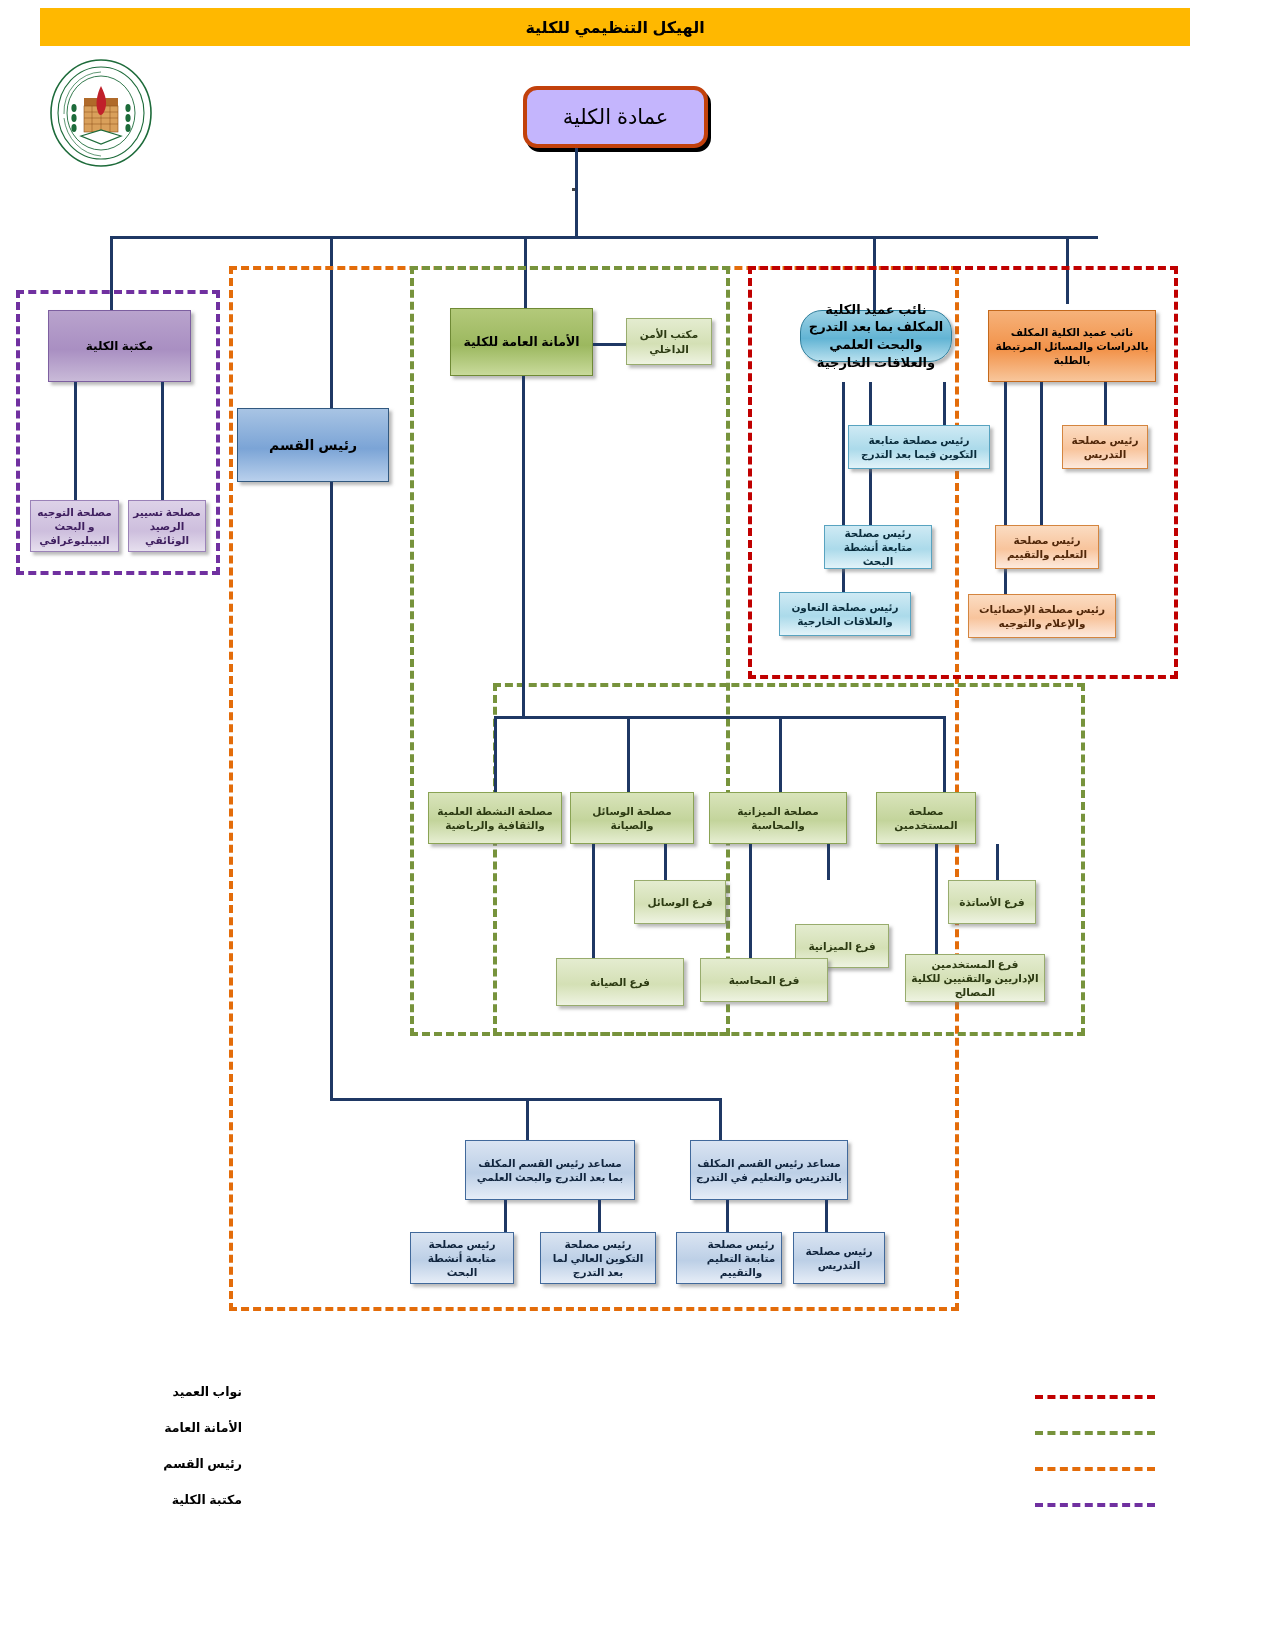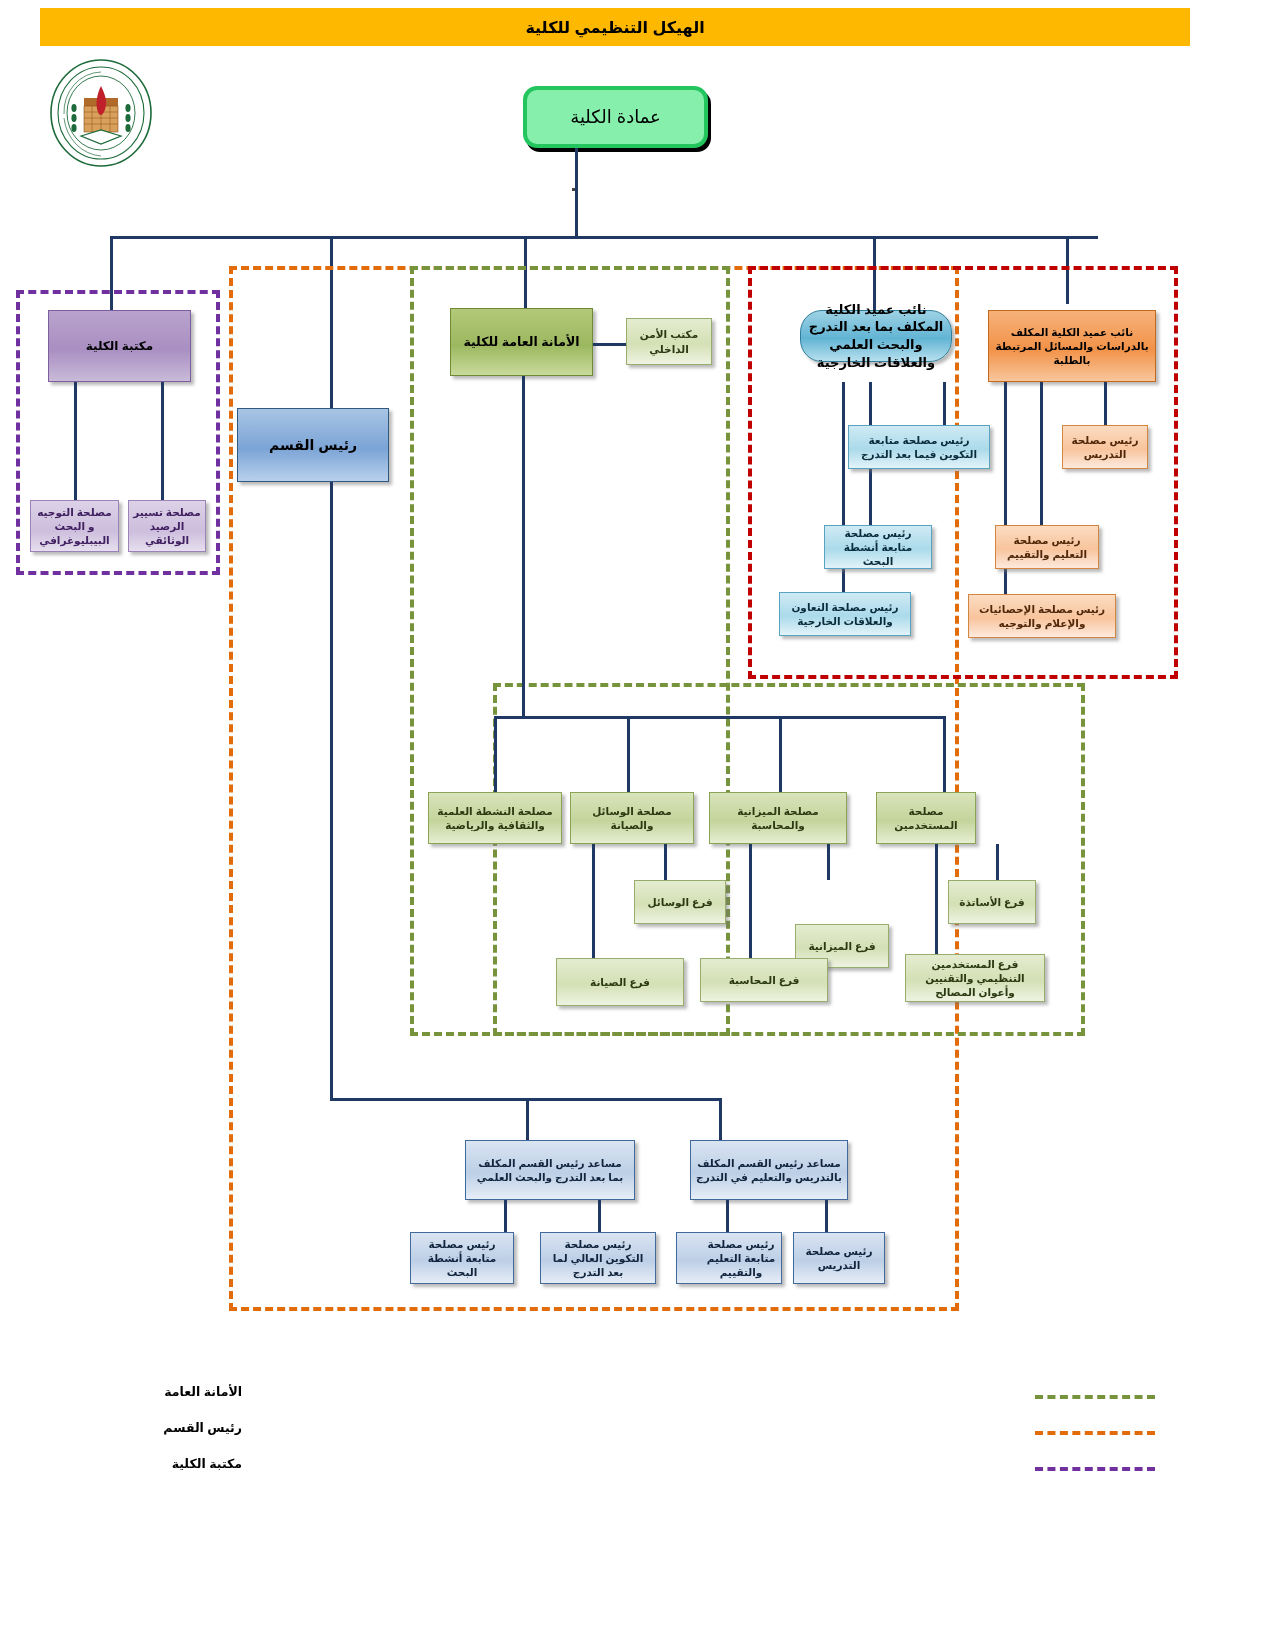--- a/index.html
+++ b/index.html
@@ -21,23 +21,23 @@
     color:#000; font-weight:bold; font-size:16px; letter-spacing:.5px;
   }
   .logo{
     position:absolute; left:44px; top:56px; width:115px; height:115px;
   }
   .logo svg{ display:block; }
 
   
   .dean-box{
     position:absolute; left:523px; top:86px; width:185px; height:62px;
-    background:#86efac; border:4px solid #22c55e; border-radius:14px;
+    background:#c4b5fd; border:4px solid #c2410c; border-radius:14px;
     display:flex; align-items:center; justify-content:center;
-    font-size:18px; color:#000; font-weight:normal;
+    font-size:21px; color:#000; font-weight:normal;
     box-shadow:3px 4px 0 0 #000;
   }
   .micro-dot{
     position:absolute; left:572px; top:188px; width:3px; height:3px; background:#444;
   }
 
   
   .box{
     position:absolute;
     display:flex; align-items:center; justify-content:center; text-align:center;
@@ -283,21 +283,21 @@
   <div class="box b-green-pale" style="left:700px; top:958px; width:128px; height:44px;">
     <span>فرع المحاسبة</span>
   </div>
 
   <div class="ln lnv" style="left:935px; top:844px; height:110px;"></div>
   <div class="ln lnv" style="left:996px; top:844px; height:36px;"></div>
   <div class="box b-green-pale" style="left:948px; top:880px; width:88px; height:44px;">
     <span>فرع الأساتذة</span>
   </div>
   <div class="box b-green-pale" style="left:905px; top:954px; width:140px; height:48px;">
-    <span>فرع المستخدمين التنظيمي والتقنيين وأعوان المصالح</span>
+    <span>فرع المستخدمين الإداريين والتقنيين للكلية المصالح</span>
   </div>
 
   <div class="frame f-red" style="left:748px; top:266px; width:430px; height:413px;"></div>
 
   <div class="box b-teal-main" style="left:800px; top:310px; width:152px; height:52px; font-size:13px;border-radius:22px;">
     <span>نائب عميد الكلية المكلف بما بعد التدرج والبحث العلمي والعلاقات الخارجية</span>
   </div>
   <div class="ln lnv" style="left:943px; top:382px; height:43px;"></div>
   <div class="ln lnv" style="left:869px; top:382px; height:143px;"></div>
   <div class="ln lnv" style="left:842px; top:382px; height:210px;"></div>
@@ -324,20 +324,24 @@
   </div>
   <div class="box b-orange" style="left:995px; top:525px; width:104px; height:44px;">
     <span>رئيس مصلحة التعليم والتقييم</span>
   </div>
   <div class="box b-orange" style="left:968px; top:594px; width:148px; height:44px;">
     <span>رئيس مصلحة الإحصائيات والإعلام والتوجيه</span>
   </div>
 
   <div class="legend">
 
+    <div class="legend-row">
+      <span class="legend-label">نواب العميد</span>
+      <span class="legend-swatch sw-red"></span>
+    </div>
 
     <div class="legend-row">
       <span class="legend-label">الأمانة العامة</span>
       <span class="legend-swatch sw-green"></span>
     </div>
 
     <div class="legend-row">
       <span class="legend-label">رئيس القسم</span>
       <span class="legend-swatch sw-orange"></span>
     </div>

